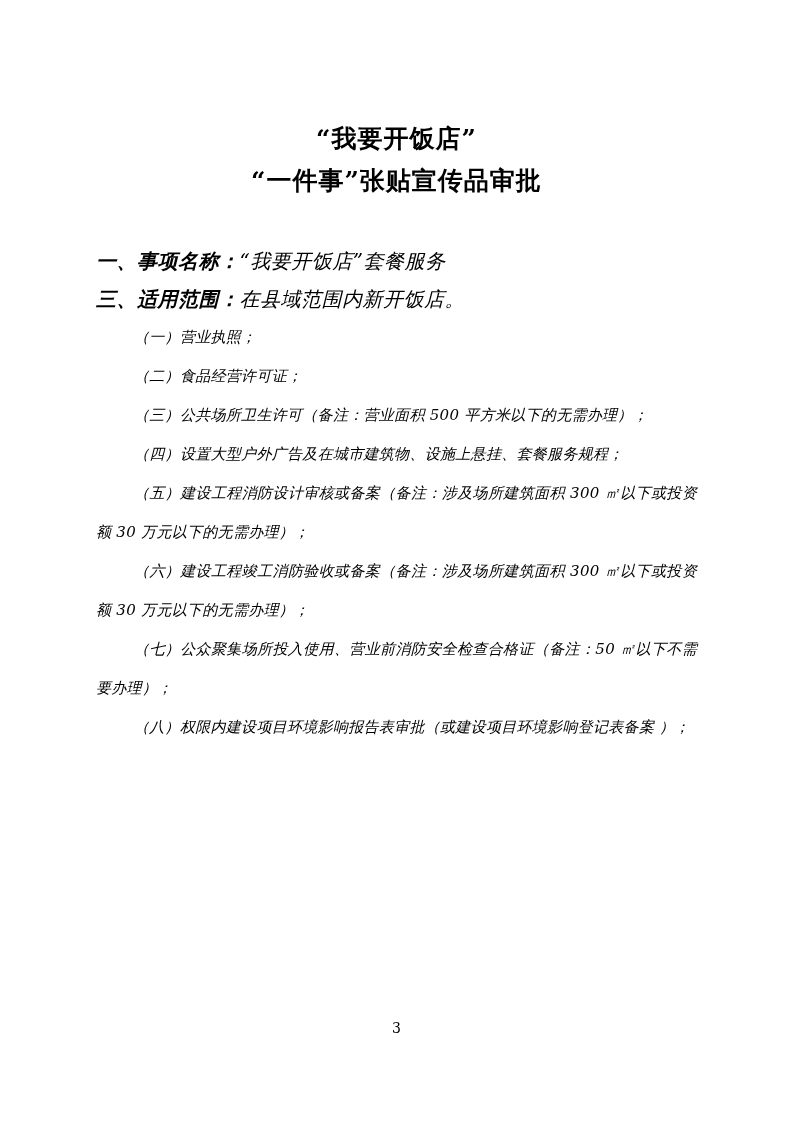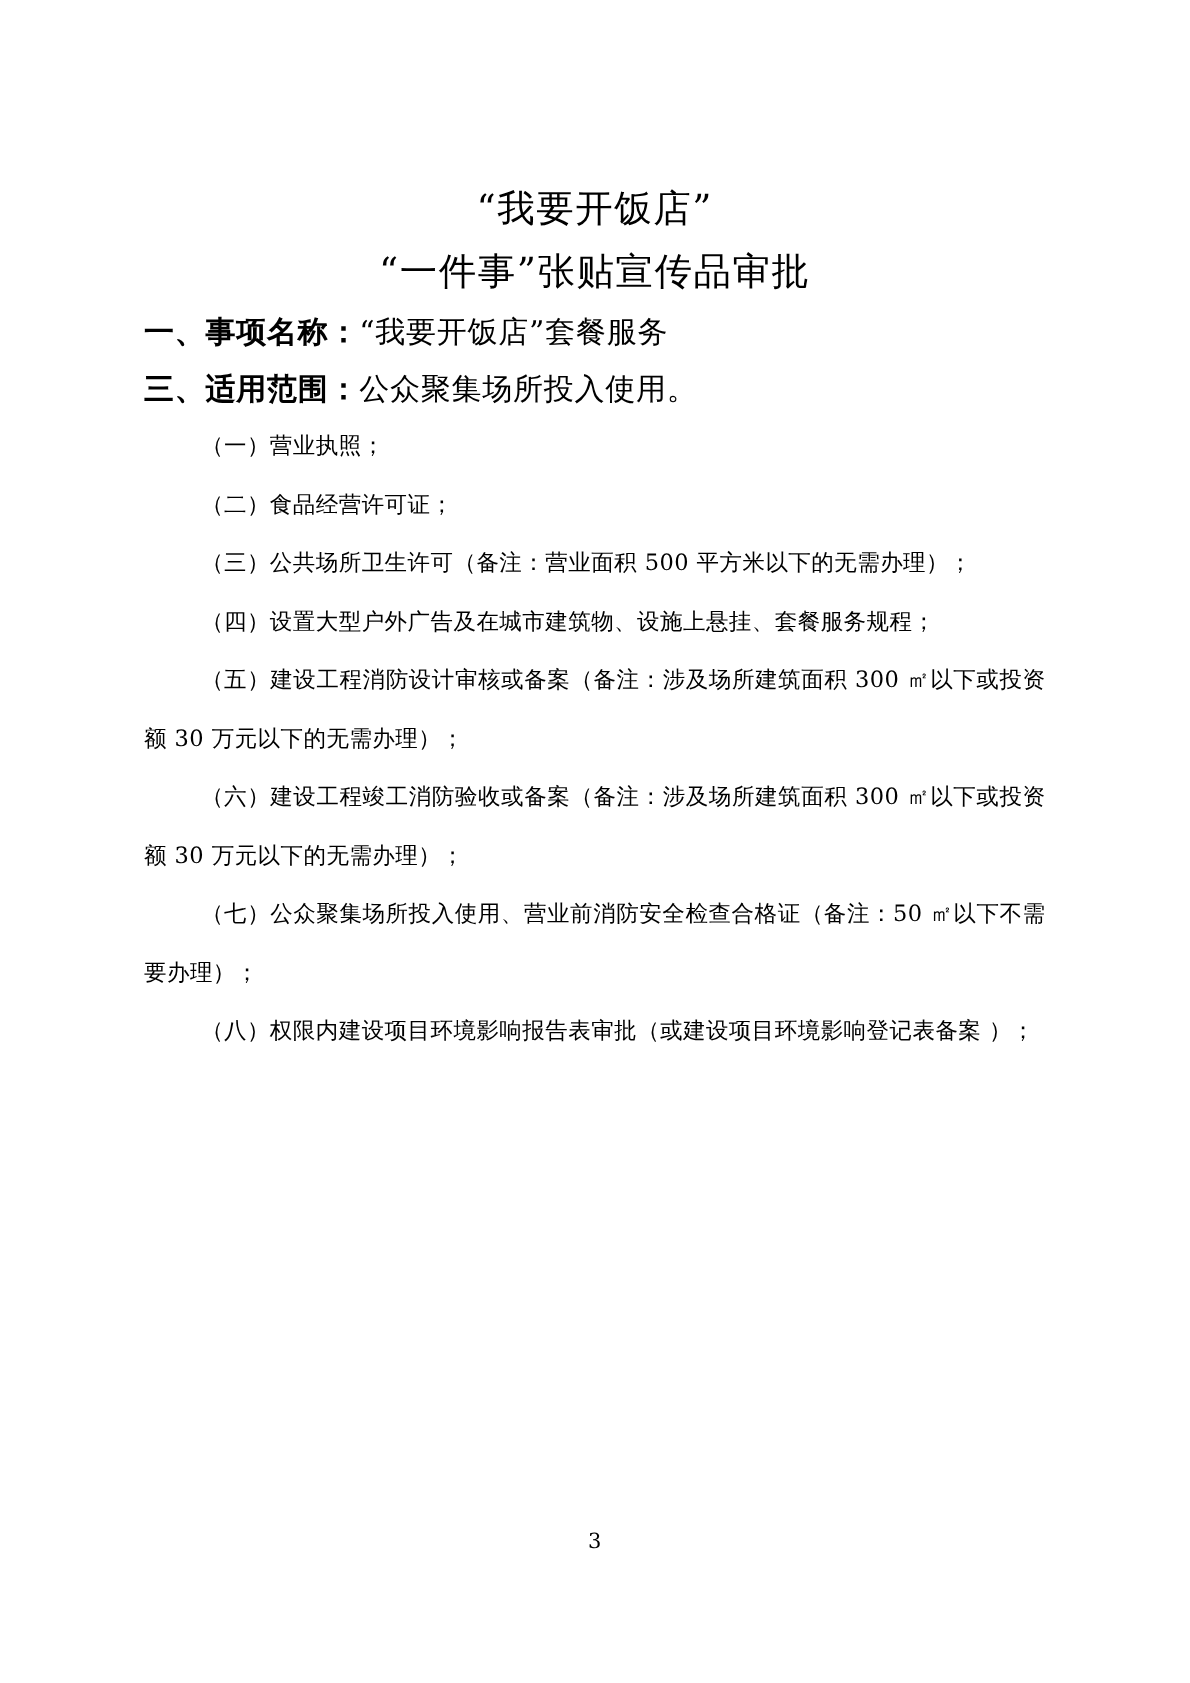--- a/index.html
+++ b/index.html
@@ -17,30 +17,32 @@
   }
   .page {
     box-sizing: border-box;
     width: 793px;
     height: 1122px;
     padding: 118px 96px 0 96px;
     position: relative;
   }
   .doc-title {
     text-align: center;
-    font-weight: normal;
+    font-weight: bold;
     font-size: 25px;
     line-height: 42px;
     letter-spacing: 1px;
     margin: 0;
   }
   .doc-title .line2 {
     display: block;
   }
   .body-block {
+    margin-top: 40px;
+    font-style: italic;
   }
   .heading {
     font-weight: bold;
     font-size: 20px;
     line-height: 38px;
     margin: 0;
     letter-spacing: 0.5px;
   }
   .heading .normal {
     font-weight: bold;
@@ -77,21 +79,21 @@
   </h1>
 
   <div class="body-block">
 
     <p class="heading">
       <span class="normal">一、事项名称</span><span class="normal">：</span><span class="value">“我要开饭店”套餐服务</span>
     </p>
 
 
     <p class="heading">
-      <span class="normal">三、适用范围</span><span class="normal">：</span><span class="value">公众聚集场所投入使用。</span>
+      <span class="normal">三、适用范围</span><span class="normal">：</span><span class="value">在县域范围内新开饭店。</span>
     </p>
 
 
     <p class="para">（一）营业执照；</p>
     <p class="para">（二）食品经营许可证；</p>
     <p class="para">（三）公共场所卫生许可（备注：营业面积 500 平方米以下的无需办理）；</p>
     <p class="para">（四）设置大型户外广告及在城市建筑物、设施上悬挂、套餐服务规程；</p>
     <p class="para">（五）建设工程消防设计审核或备案（备注：涉及场所建筑面积 300 ㎡以下或投资额 30 万元以下的无需办理）；</p>
     <p class="para">（六）建设工程竣工消防验收或备案（备注：涉及场所建筑面积 300 ㎡以下或投资额 30 万元以下的无需办理）；</p>
     <p class="para">（七）公众聚集场所投入使用、营业前消防安全检查合格证（备注：50 ㎡以下不需要办理）；</p>

